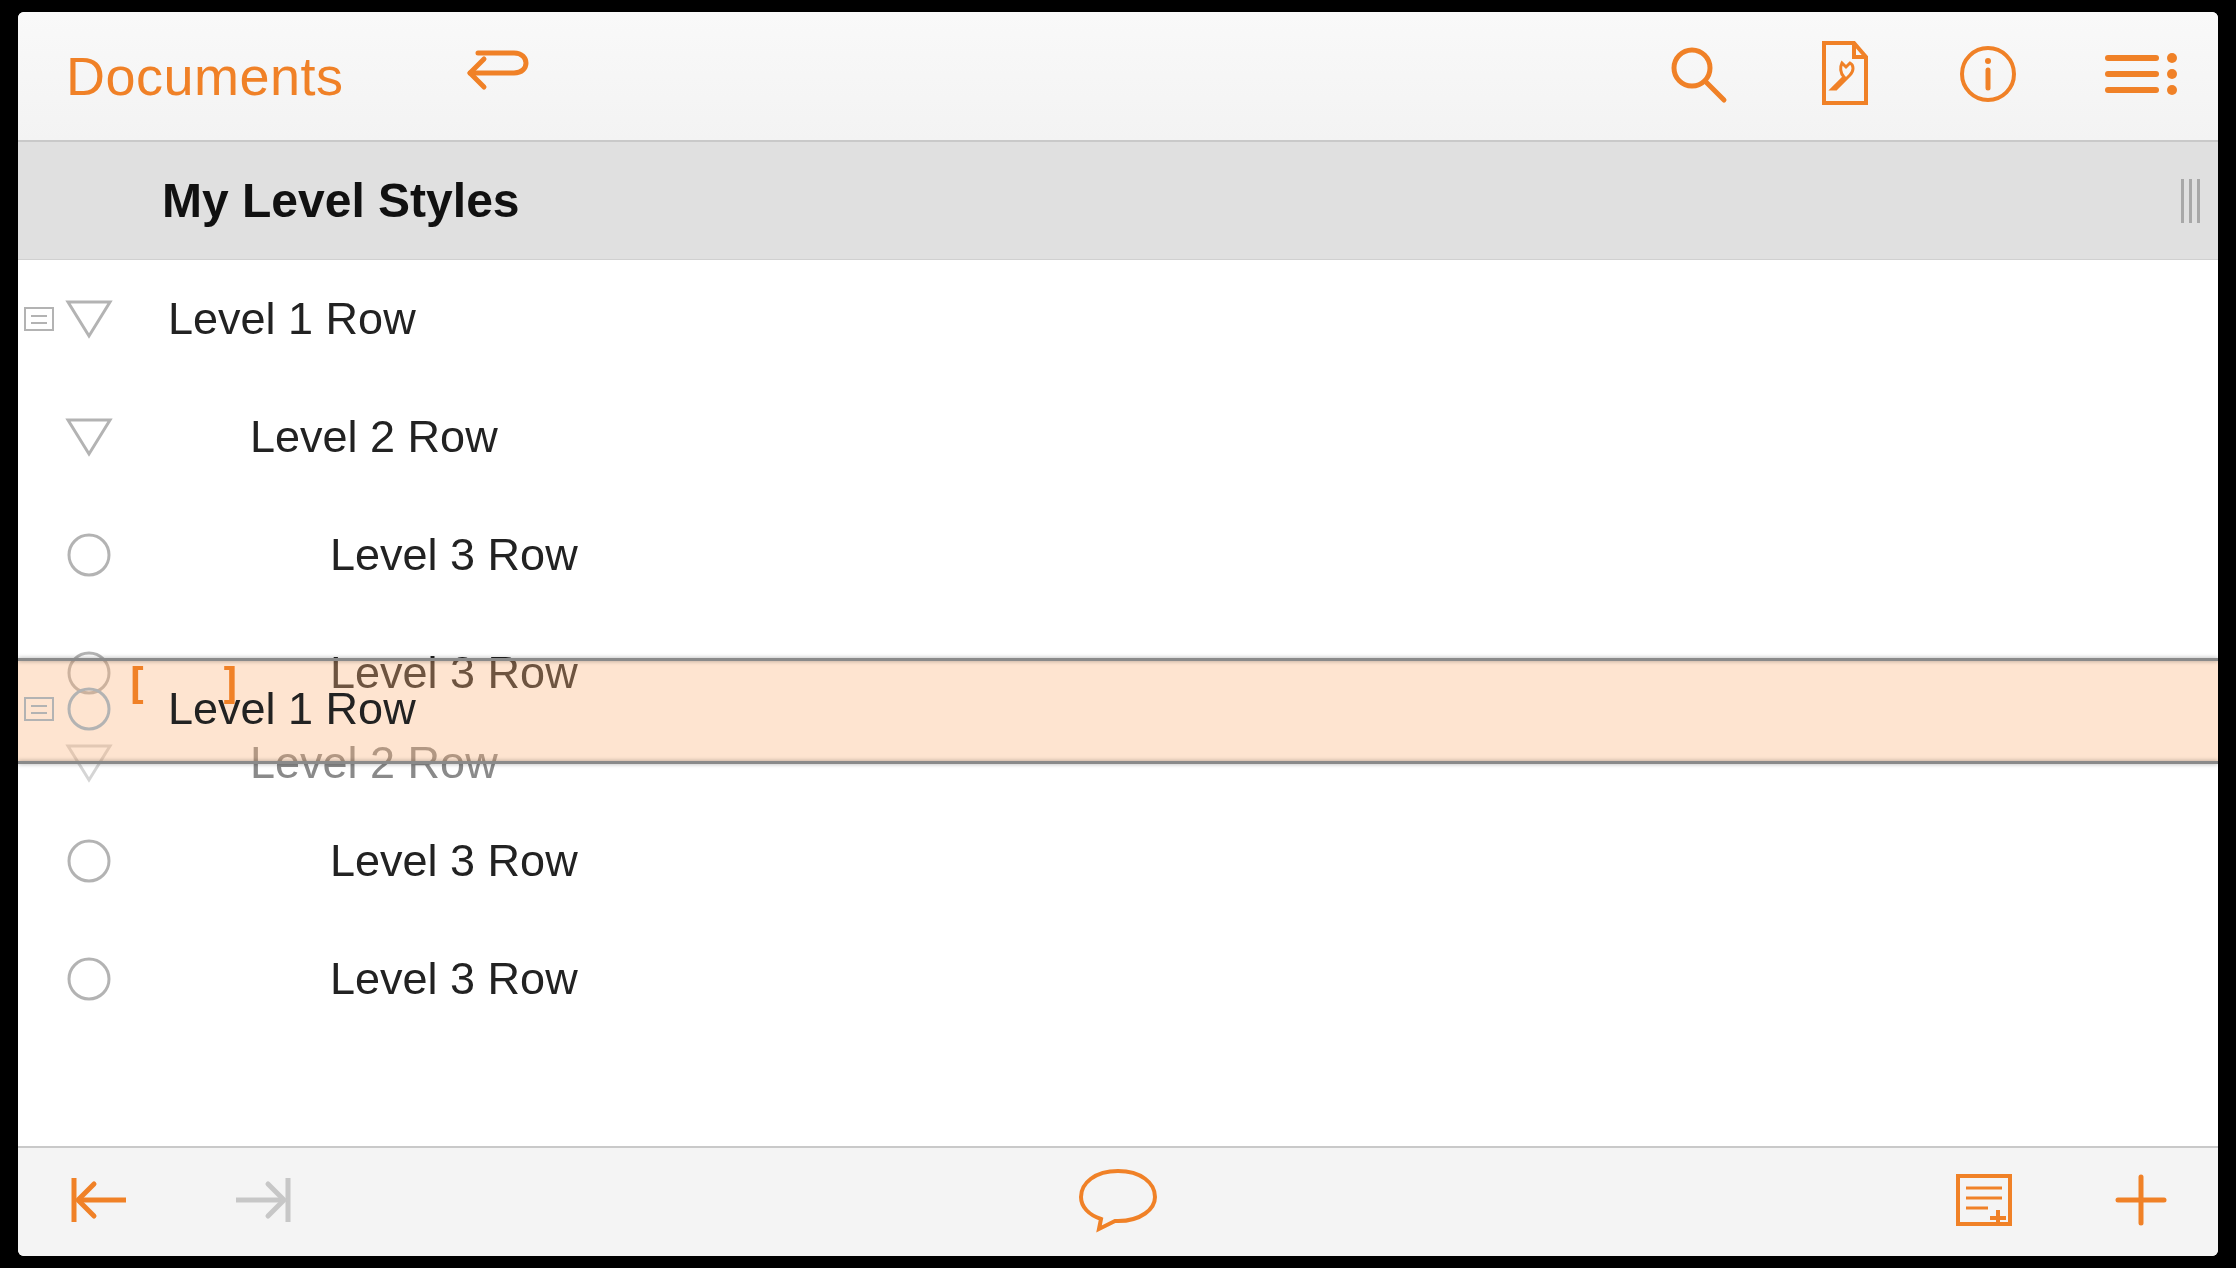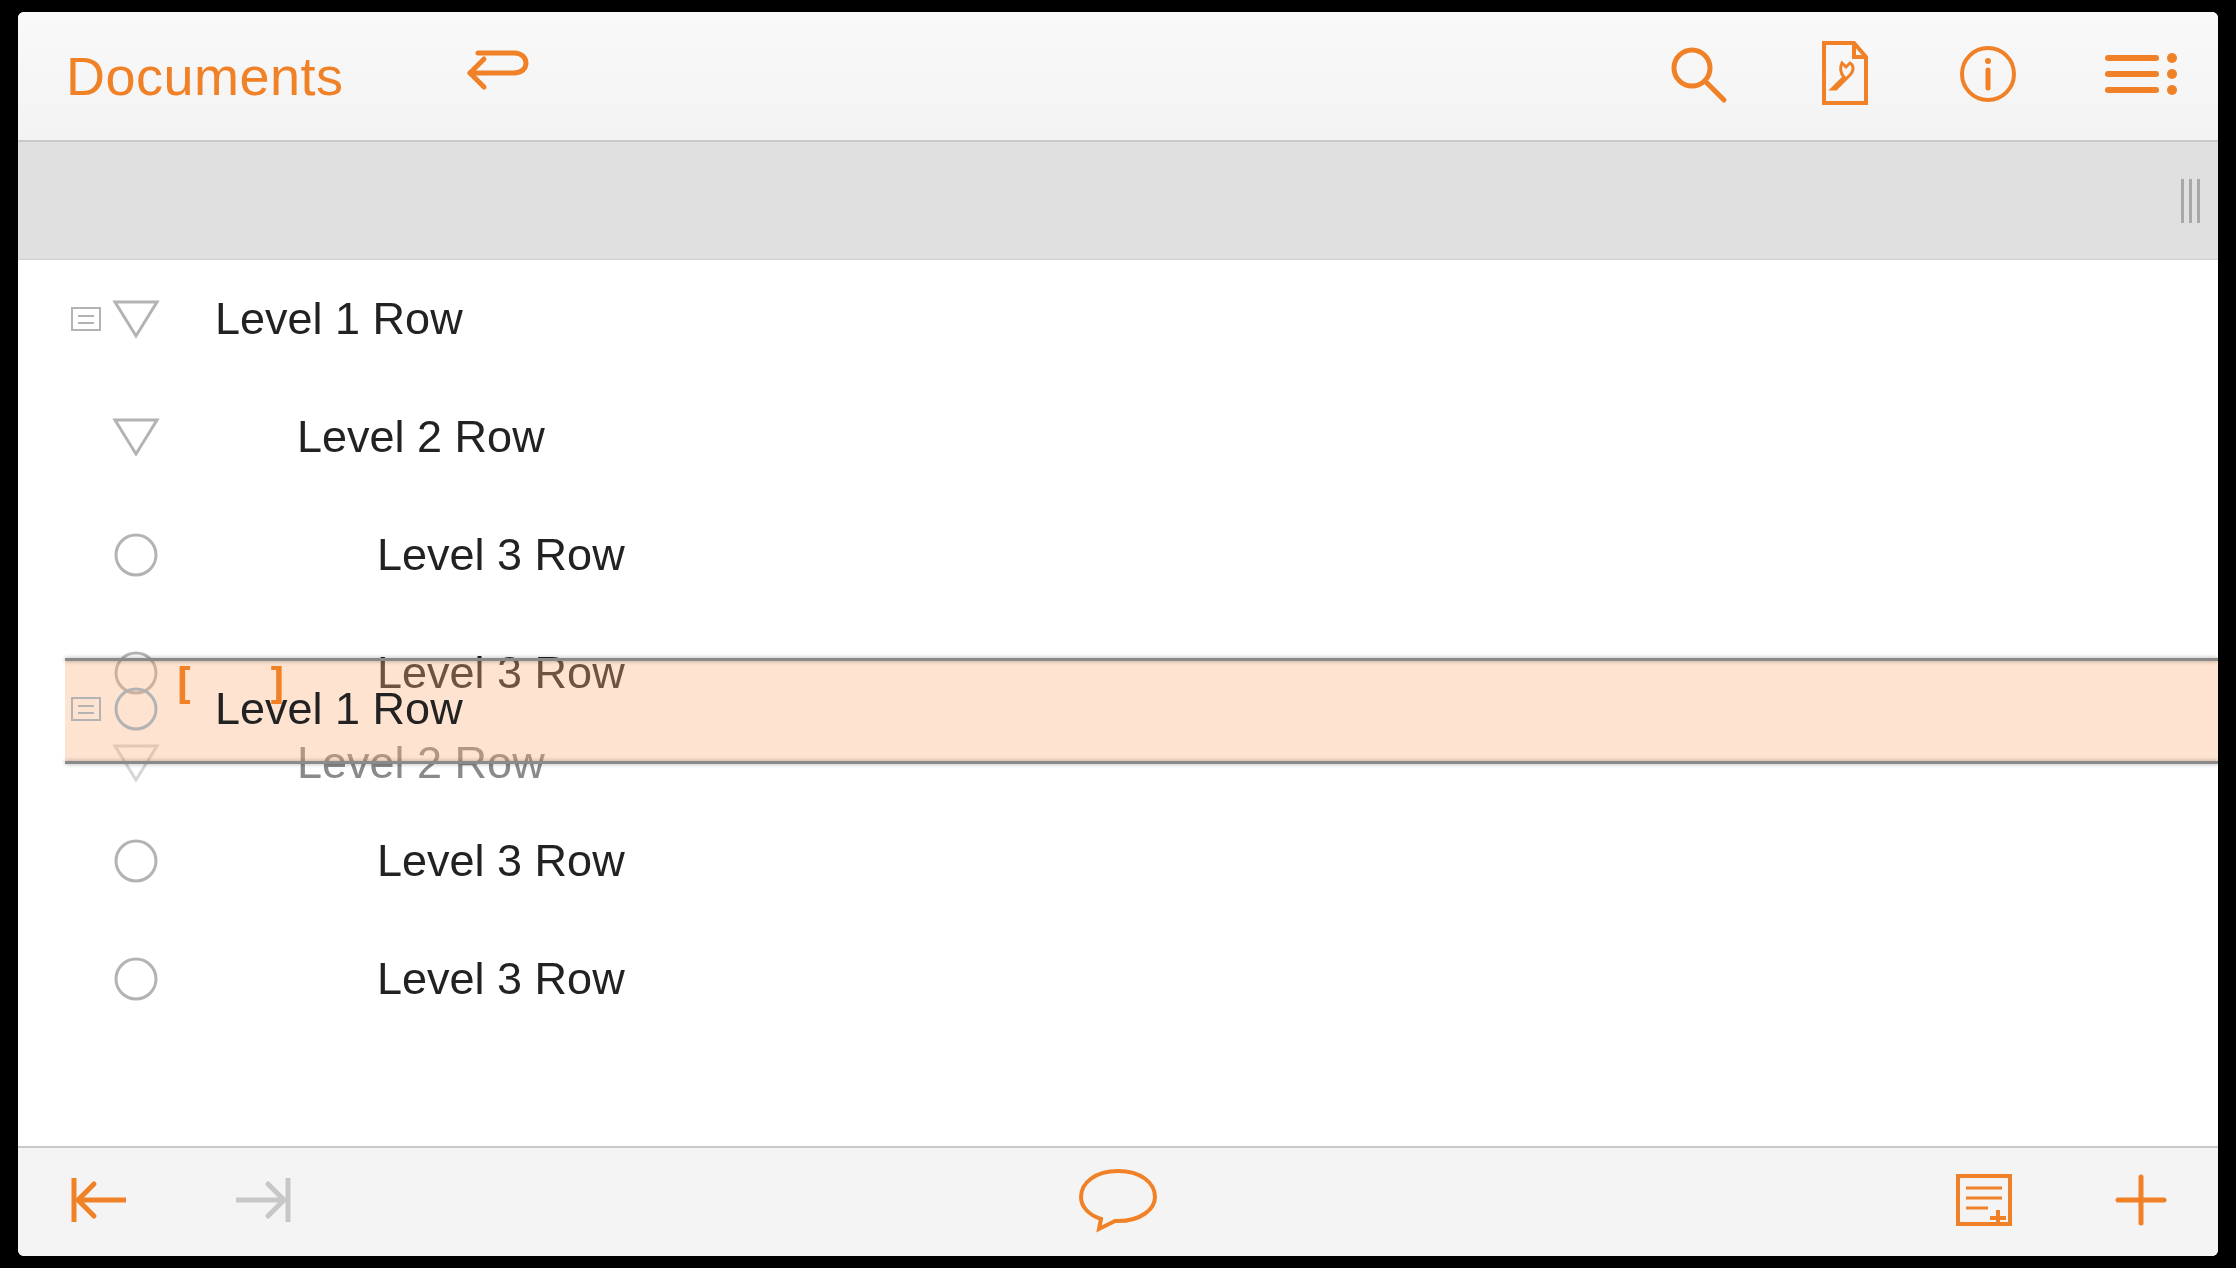--- a/index.html
+++ b/index.html
@@ -65,21 +65,21 @@
     position:relative;
   }
   .section-title { font-size:48px; font-weight:700; color:#111; }
   .col-grip {
     position:absolute; right:18px; top:50%; transform:translateY(-50%);
     display:flex; gap:5px;
   }
   .col-grip span { width:3px; height:44px; background:#a8a8a8; }
 
   
-  .outline { flex:1; position:relative; background:#fff;margin-left:47px; }
+  .outline { flex:1; position:relative; background:#fff; }
   .row {
     height: 118px;
     display:flex; align-items:center;
     font-size:45px; color:#222;
   }
   .note-badge {
     width:30px; height:24px; border:2px solid #b3b3b3;
     margin-left:6px; position:relative; flex:none;
   }
   .note-badge::before, .note-badge::after {
@@ -202,20 +202,21 @@
                 <circle cx="68" cy="10" r="5" fill="#f08127" stroke="none"></circle>
                 <circle cx="68" cy="26" r="5" fill="#f08127" stroke="none"></circle>
                 <circle cx="68" cy="42" r="5" fill="#f08127" stroke="none"></circle>
               </svg>
           </span>
         </div>
       </div>
     </div>
 
     <div class="section-header">
+      <div class="section-title">My Level Styles</div>
       <div class="col-grip">
         <span></span>
           <span></span>
           <span></span>
       </div>
     </div>
 
     <div class="outline">
 
       <div class="row" style="height:118px;">

